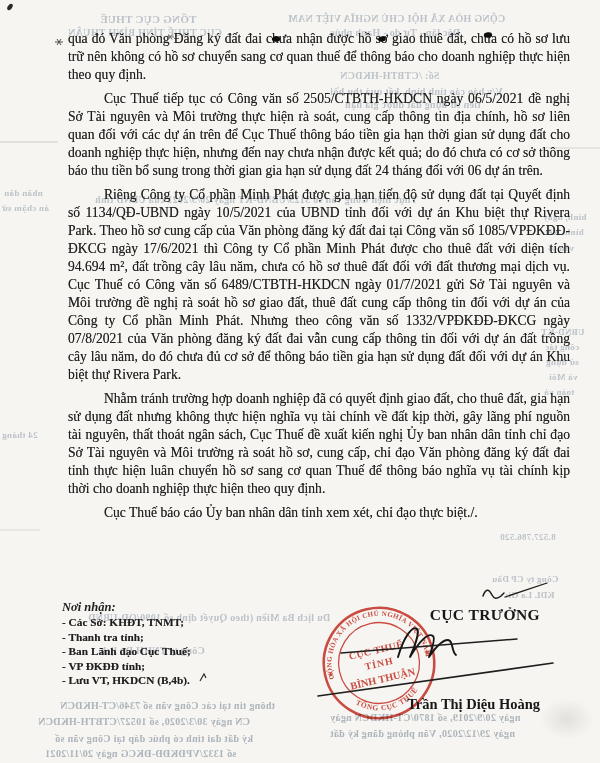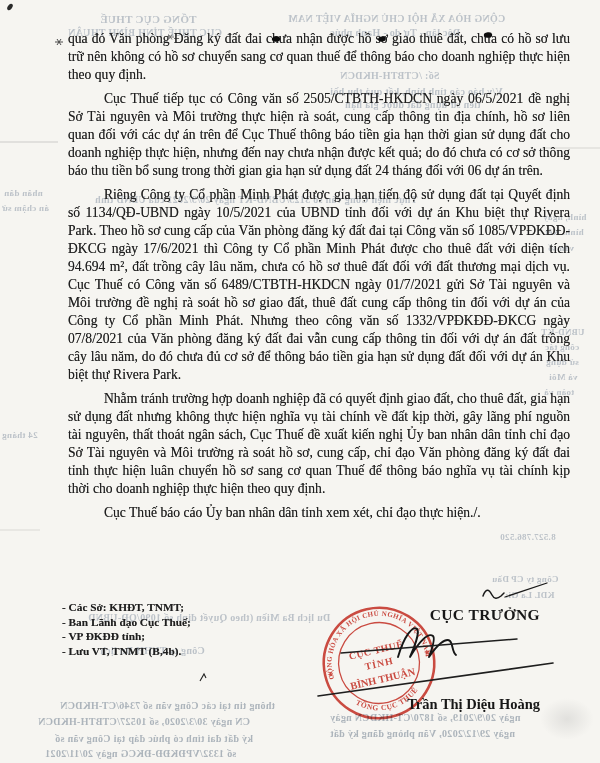--- a/index.html
+++ b/index.html
@@ -89,28 +89,30 @@
   <div class="crease" style="left:0;top:141px;width:58px"></div>
   <div class="crease" style="left:542px;top:147px;width:58px;opacity:.8"></div>
   <div class="crease" style="left:0;top:529px;width:40px;opacity:.7"></div>
   <div class="smudge" style="left:540px;top:698px"></div>
 
   <div class="content">
     <p class="no-indent">qua đó Văn phòng Đăng ký đất đai chưa nhận được hồ sơ giao thuê đất, chưa có hồ sơ lưu trữ nên không có hồ sơ chuyển sang cơ quan thuế để thông báo cho doanh nghiệp thực hiện theo quy định.</p>
     <p>Cục Thuế tiếp tục có Công văn số 2505/CTBTH-HKDCN ngày 06/5/2021 đề nghị Sở Tài nguyên và Môi trường thực hiện rà soát, cung cấp thông tin  địa chính, hồ sơ liên quan đối với các dự án trên để Cục Thuế thông báo tiền gia hạn thời gian sử dụng đất cho doanh nghiệp thực hiện, nhưng đến nay chưa nhận được kết quả; do đó chưa có cơ sở thông báo thu tiền bổ sung trong thời gian gia hạn sử dụng đất 24 tháng đối với 06 dự án trên.</p>
     <p>Riêng Công ty Cổ phần Minh Phát được gia hạn tiến độ sử dụng đất tại Quyết định số 1134/QĐ-UBND ngày 10/5/2021 của UBND tỉnh đối với dự án Khu biệt thự Rivera Park. Theo hồ sơ cung cấp của Văn phòng đăng ký đất đai tại Công văn số 1085/VPĐKĐĐ-ĐKCG ngày 17/6/2021 thì Công ty Cổ phần Minh Phát được cho thuê đất với diện tích 94.694 m², đất trồng cây lâu năm, chưa có hồ sơ thuê đất đối với đất thương mại dịch vụ. Cục Thuế có Công văn số 6489/CTBTH-HKDCN ngày 01/7/2021 gửi Sở Tài nguyên và Môi trường đề nghị rà soát hồ sơ giao đất, thuê đất cung cấp thông tin đối với dự án của Công ty Cổ phần Minh Phát. Nhưng theo công văn số 1332/VPĐKĐĐ-ĐKCG ngày 07/8/2021 của Văn phòng đăng ký đất đai vẫn cung cấp thông tin đối với dự án đất trồng cây lâu năm, do đó chưa đủ cơ sở để thông báo tiền gia hạn sử dụng đất đối với dự án Khu biệt thự Rivera Park.</p>
     <p>Nhằm tránh trường hợp doanh nghiệp đã có quyết định giao đất, cho thuê đất, gia hạn sử dụng đất nhưng không thực hiện nghĩa vụ tài chính về đất kịp thời, gây lãng phí nguồn tài nguyên, thất thoát ngân sách, Cục Thuế đề xuất kiến nghị Ủy ban nhân dân tỉnh chỉ đạo Sở Tài nguyên và Môi trường rà soát hồ sơ, cung cấp, chỉ đạo Văn phòng đăng ký đất đai tỉnh thực hiện luân chuyển hồ sơ sang cơ quan Thuế để thông báo nghĩa vụ tài chính kịp thời cho doanh nghiệp thực hiện theo quy định.</p>
-    <p>Cục Thuế báo cáo Ủy ban nhân dân tỉnh xem xét, chỉ đạo thực hiện./.</p>
+    <p>Cục Thuế báo cáo Ủy ban nhân dân tỉnh xem xét, chỉ đạo thực biệt./.</p>
   </div>
 
   <div class="recipients">
+    <div class="title">Nơi nhận:</div>
     <div class="item">- Các Sở: KHĐT, TNMT;</div>
+    <div class="item">- Thanh tra tỉnh;</div>
     <div class="item">- Ban Lãnh đạo Cục Thuế;</div>
     <div class="item">- VP ĐKĐĐ tỉnh;</div>
-    <div class="item">- Lưu VT, TNMT (B,4b).</div>
+    <div class="item">- Lưu VT, HKDCN (B,4b).</div>
   </div>
 
   <div class="sign-title">CỤC TRƯỞNG</div>
   <div class="signer-name">Trần Thị Diệu Hoàng</div>
 
   <svg class="stamp" viewBox="0 0 140 140">
     <g fill="none" stroke="#cd3a30">
       <circle cx="70" cy="70" r="56" stroke-width="2.6"></circle>
       <circle cx="70" cy="70" r="41" stroke-width="1.3"></circle>
     </g>

